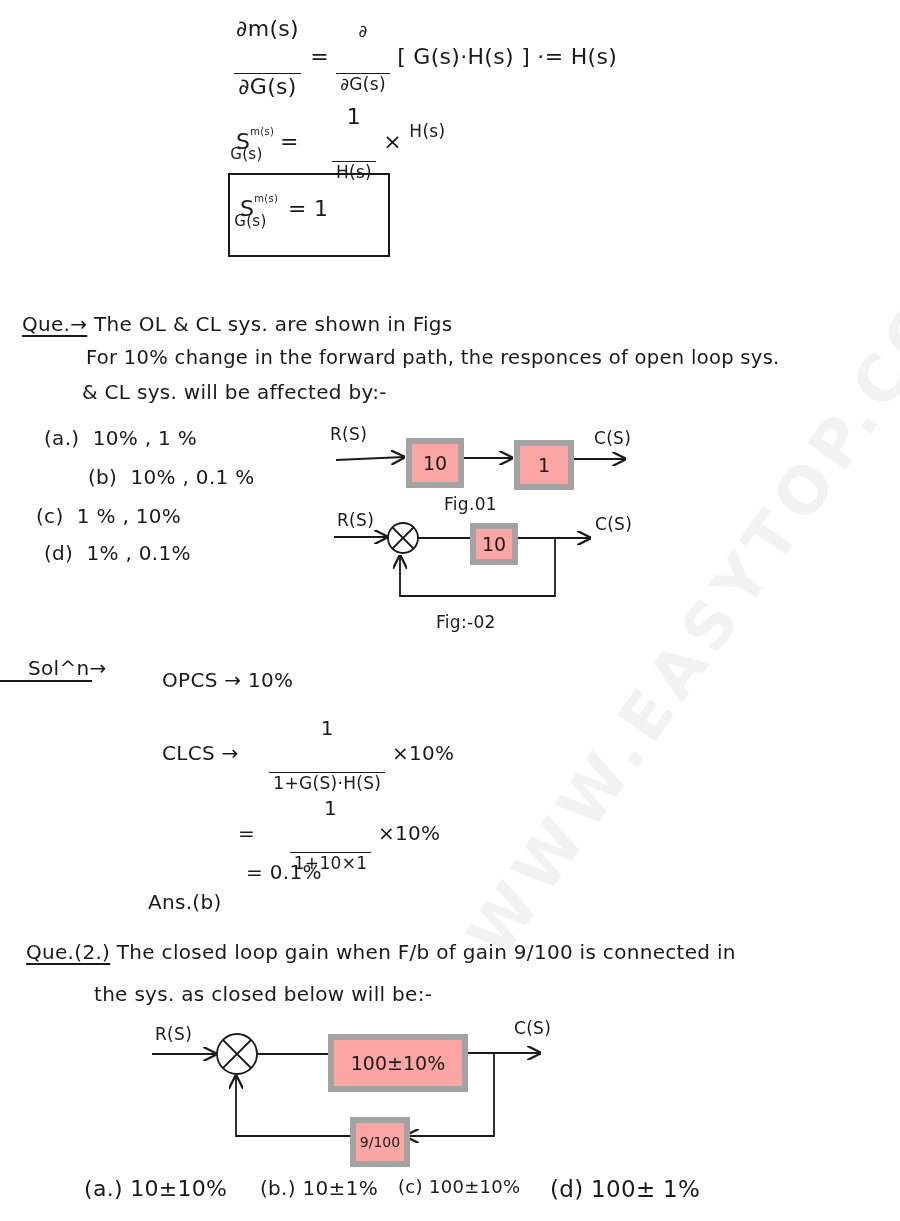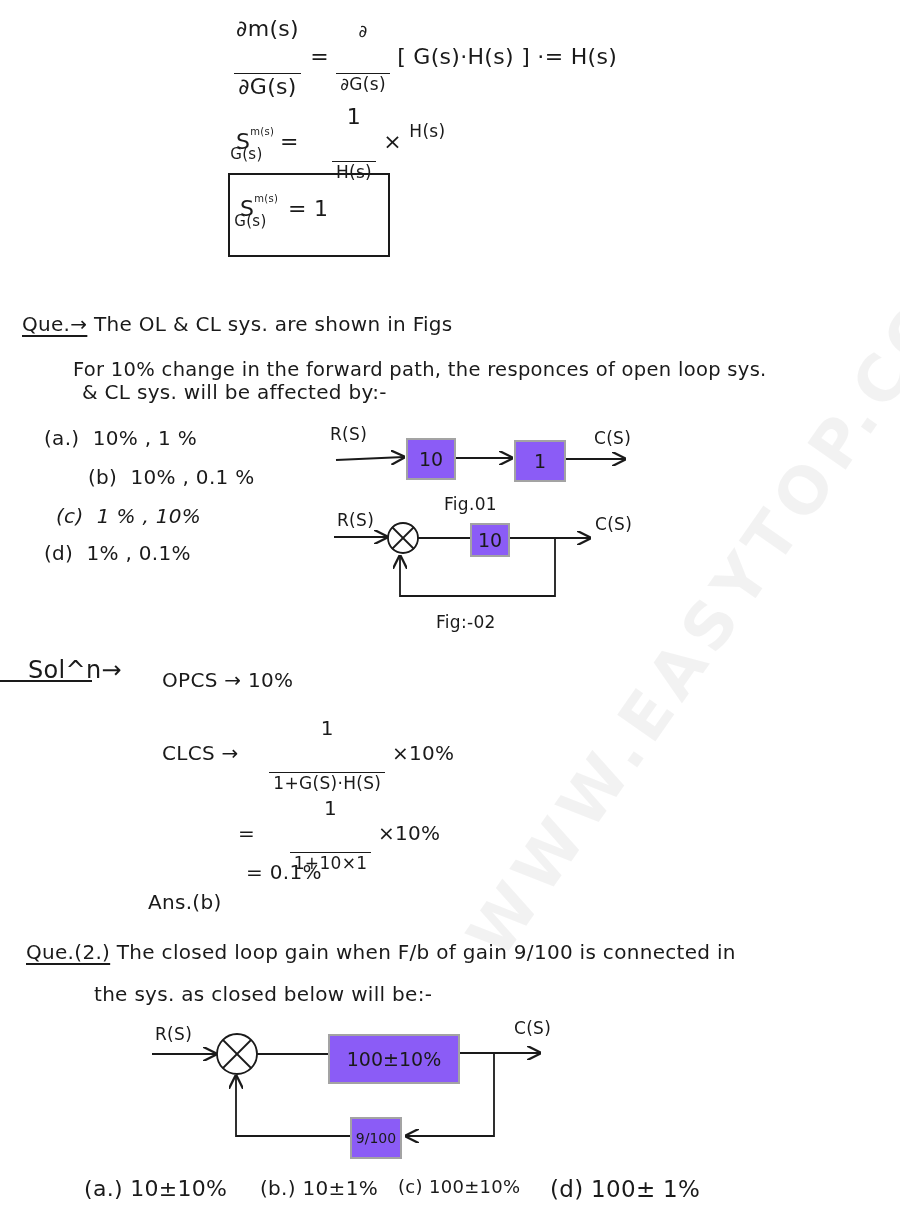--- a/index.html
+++ b/index.html
@@ -8,21 +8,21 @@
     font-family: "DejaVu Sans", sans-serif; color: #1a1a1a;
   }
   .hw { position: absolute; font-family: "DejaVu Sans", sans-serif; font-size: 20px; white-space: nowrap; letter-spacing: 0.3px; }
   .hw-lg { font-size: 22px; }
   .sm { font-size: 17px; }
   .frac { display: inline-flex; flex-direction: column; align-items: center; vertical-align: middle; gap: 32px; }
   .frac .num { padding: 0 4px; }
   .frac .den { border-top: 1.6px solid #1a1a1a; padding: 0 4px; }
   .underline { text-decoration: underline; text-underline-offset: 4px; }
   .boxed { position: absolute; border: 2px solid #1a1a1a; }
-  .blk { position: absolute; border: 2px solid #a3a3a3; display: flex; align-items: center; justify-content: center; font-size: 19px; background: #8b5cf6; }
+  .blk { position: absolute; border: 6px solid #a3a3a3; display: flex; align-items: center; justify-content: center; font-size: 19px; background: #fca5a5; }
   .watermark {
     position: absolute; left: 300px; top: 560px; font-size: 64px; color: rgba(0,0,0,0.05);
     transform: rotate(-55deg); letter-spacing: 8px; font-weight: bold; white-space: nowrap;
     pointer-events: none;
   }
   svg.lines { position: absolute; left: 0; top: 0; }
   .sup { font-size: 10px; position: relative; top: -14px; }
   .sub { font-size: 15px; position: relative; top: 10px; }
 </style>
 </head>
@@ -58,33 +58,33 @@
 <div class="boxed" style="left:228px; top:173px; width:158px; height:80px;"></div>
 <div class="hw hw-lg" style="left:240px; top:196px;">
   <span>S</span><span class="sup">m(s)</span><span class="sub" style="margin-left:-44px;">G(s)</span>
   <span style="margin-left:14px;">= 1</span>
 </div>
 
 <div class="hw" style="left:22px; top:312px;">
   <span class="underline">Que.→</span>
   <span>The OL &amp; CL sys. are shown in Figs</span>
 </div>
-<div class="hw" style="left:73px; top:346px; font-size:19.5px;margin-top:12px;">For 10% change in the forward path, the responces of open loop sys.</div>
+<div class="hw" style="left:86px; top:346px; font-size:19.5px;">For 10% change in the forward path, the responces of open loop sys.</div>
 <div class="hw" style="left:82px; top:380px;text-align:center;">&amp; CL sys. will be affected by:-</div>
 
 <div>
   <div class="hw" style="left:44px; top:426px;">
     <span>(a.)</span>&nbsp;
     <span>10% , 1 %</span>
   </div>
   <div class="hw" style="left:44px; top:465px;margin-left:44px;">
     <span>(b)</span>&nbsp;
     <span>10% , 0.1 %</span>
   </div>
-  <div class="hw" style="left:56px; top:504px;font-style:italic;">
+  <div class="hw" style="left:36px; top:504px;">
     <span>(c)</span>&nbsp;
     <span>1 % , 10%</span>
   </div>
   <div class="hw" style="left:44px; top:541px;">
     <span>(d)</span>&nbsp;
     <span>1% , 0.1%</span>
   </div>
 </div>
 
 <svg class="lines" width="900" height="1221">
@@ -124,21 +124,21 @@
 <div class="blk" style="left:406px; top:438px; width:46px; height:38px;">10</div>
 <div class="blk" style="left:514px; top:440px; width:48px; height:38px;">1</div>
 <div class="hw sm" style="left:594px; top:428px;">C(S)</div>
 <div class="hw sm" style="left:444px; top:494px;">Fig.01</div>
 
 <div class="hw sm" style="left:337px; top:510px;">R(S)</div>
 <div class="blk" style="left:470px; top:523px; width:36px; height:30px;">10</div>
 <div class="hw sm" style="left:595px; top:514px;">C(S)</div>
 <div class="hw sm" style="left:436px; top:612px;">Fig:-02</div>
 
-<div class="hw" style="left:28px; top:656px; font-size:24px;">Sol^n→</div>
+<div class="hw" style="left:28px; top:656px; font-size:20px;">Sol^n→</div>
 
 <div class="hw" style="left:162px; top:668px;">
   <span>OPCS →</span>
   <span>10%</span>
 </div>
 
 <div class="hw" style="left:162px; top:716px;text-align:center;">
   <span>CLCS →</span>
   <span class="frac" style="margin-left:24px;">
     <span class="num">1</span>

